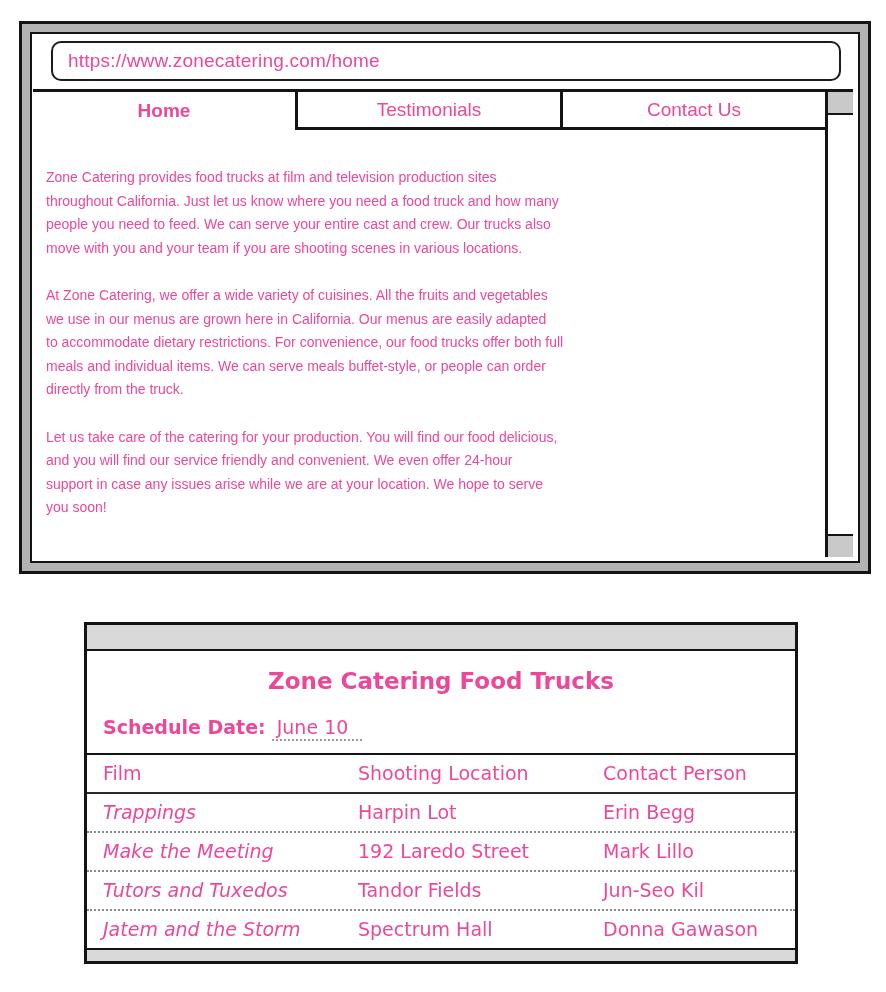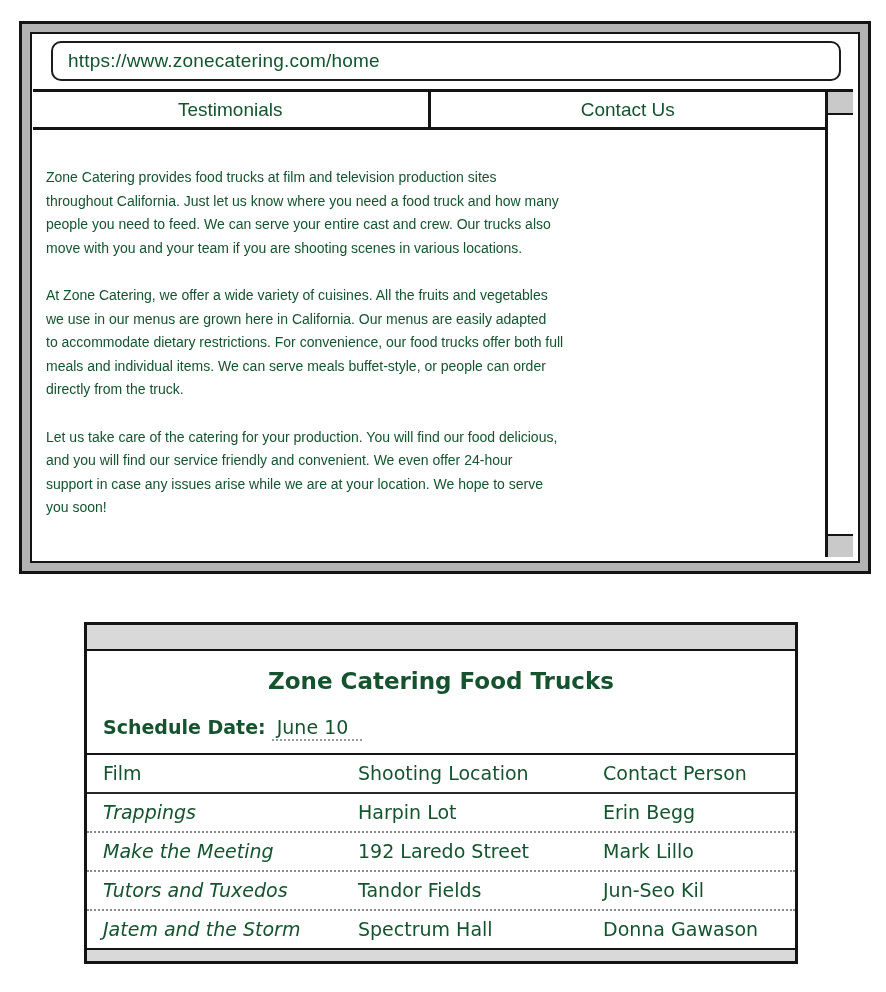--- a/index.html
+++ b/index.html
@@ -1,17 +1,17 @@
 <!DOCTYPE html>
 <html><head>
 <meta charset="utf-8">
 <style>
   html,body{margin:0;padding:0;background:#fff;}
   .stage{position:relative;width:886px;height:992px;background:#fff;overflow:hidden;
-         font-family:"Liberation Sans",sans-serif;color:#14532d;}
+         font-family:"Liberation Sans",sans-serif;color:#ec4899;}
 
   
   .browser-window{position:absolute;left:19px;top:21px;width:852px;height:553px;
     box-sizing:border-box;border:3px solid #141414;background:#b3b3b3;padding:8px;}
   .browser-inner{width:100%;height:100%;box-sizing:border-box;border:2px solid #141414;
     background:#fff;display:flex;flex-direction:column;padding:5px 5px 4px 1px;}
 
   .url-bar{margin:2px 12px 8px 18px;height:40px;box-sizing:border-box;
     border:2px solid #1c1c1c;border-radius:10px;display:flex;align-items:center;
     padding:0 15px;font-size:19px;letter-spacing:.2px;background:#fff;}
@@ -61,20 +61,21 @@
   <div class="browser-window">
     <div class="browser-inner">
 
       <div class="url-bar">
         <span>https://www.zonecatering.com/home</span>
       </div>
 
       <div class="main-box">
         <div class="left-col">
           <div class="tab-strip">
+              <div class="tab active">Home</div>
               <div class="tab">Testimonials</div>
               <div class="tab">Contact Us</div>
             </div>
           <div class="page-content">
               <p>Zone Catering provides food trucks at film and television production sites
 throughout California. Just let us know where you need a food truck and how many
 people you need to feed. We can serve your entire cast and crew. Our trucks also
 move with you and your team if you are shooting scenes in various locations.</p>
               <p>At Zone Catering, we offer a wide variety of cuisines. All the fruits and vegetables
 we use in our menus are grown here in California. Our menus are easily adapted

